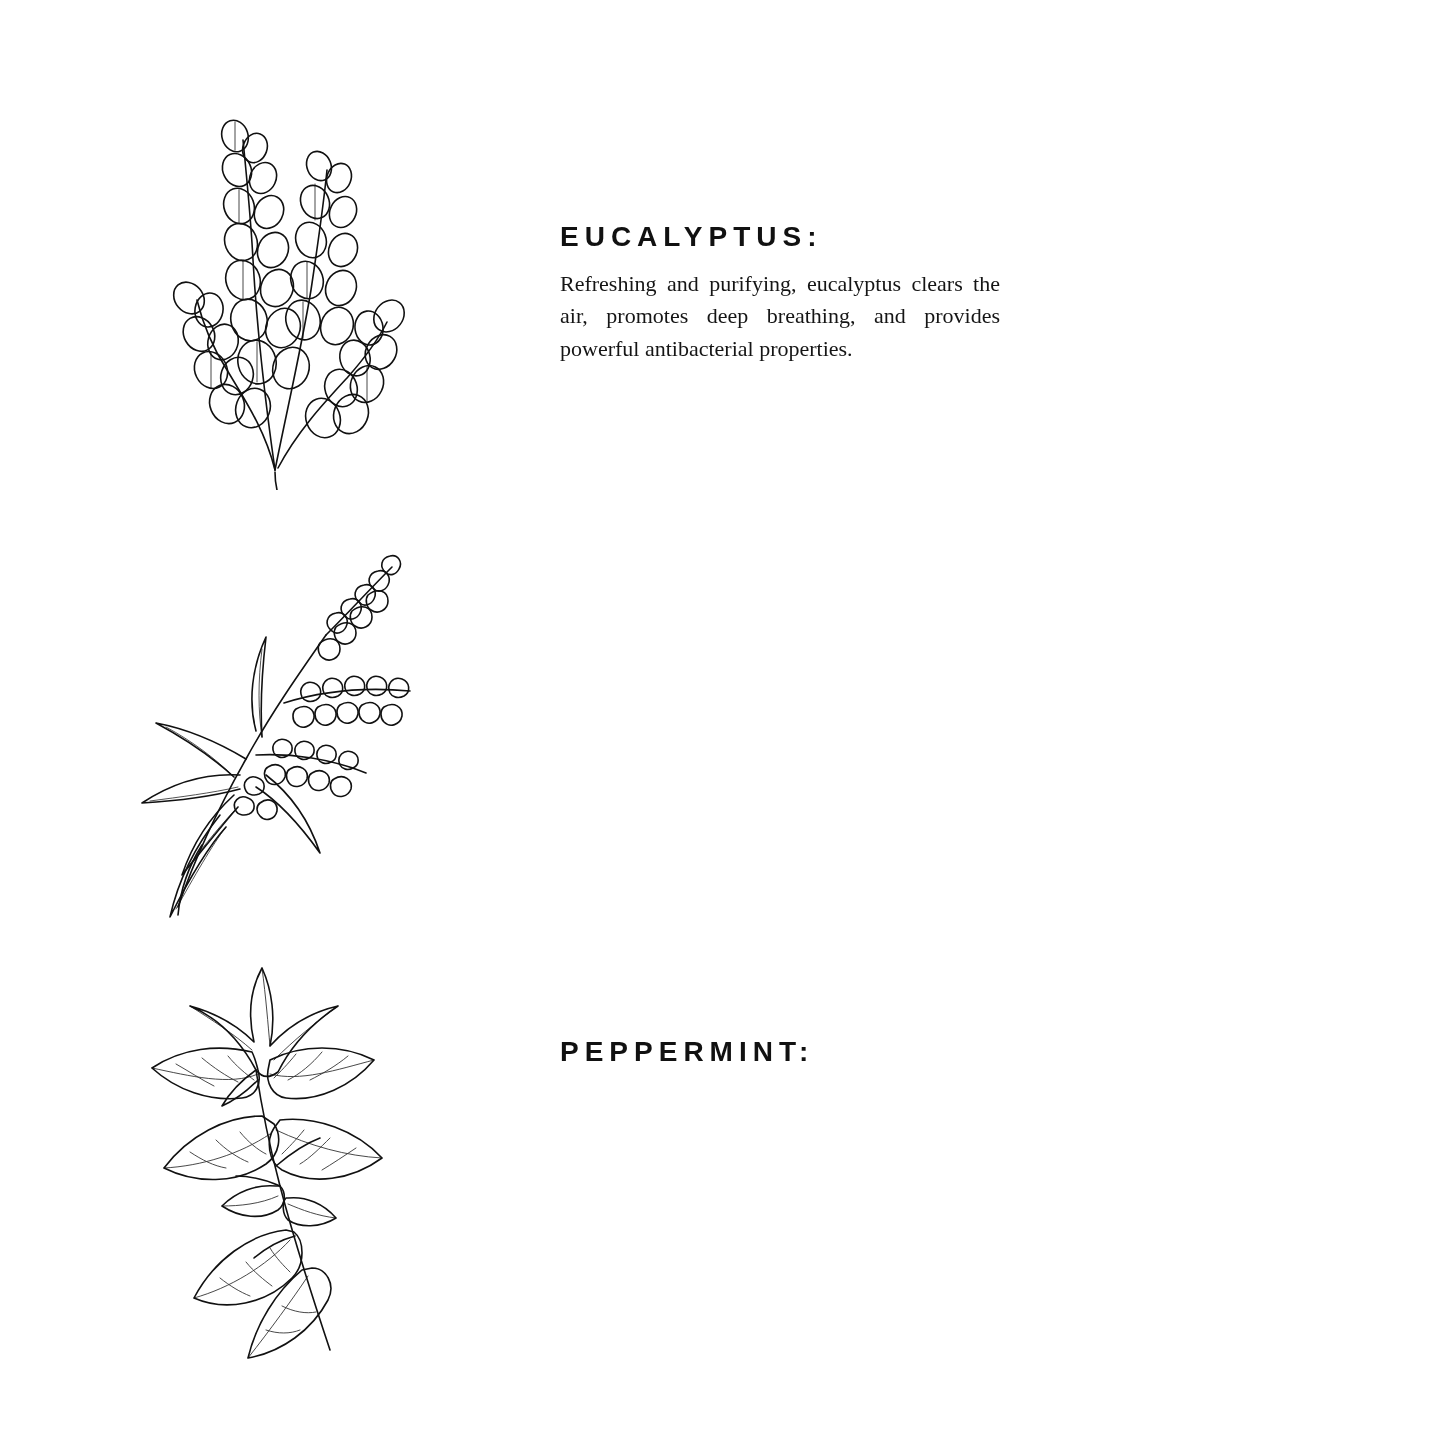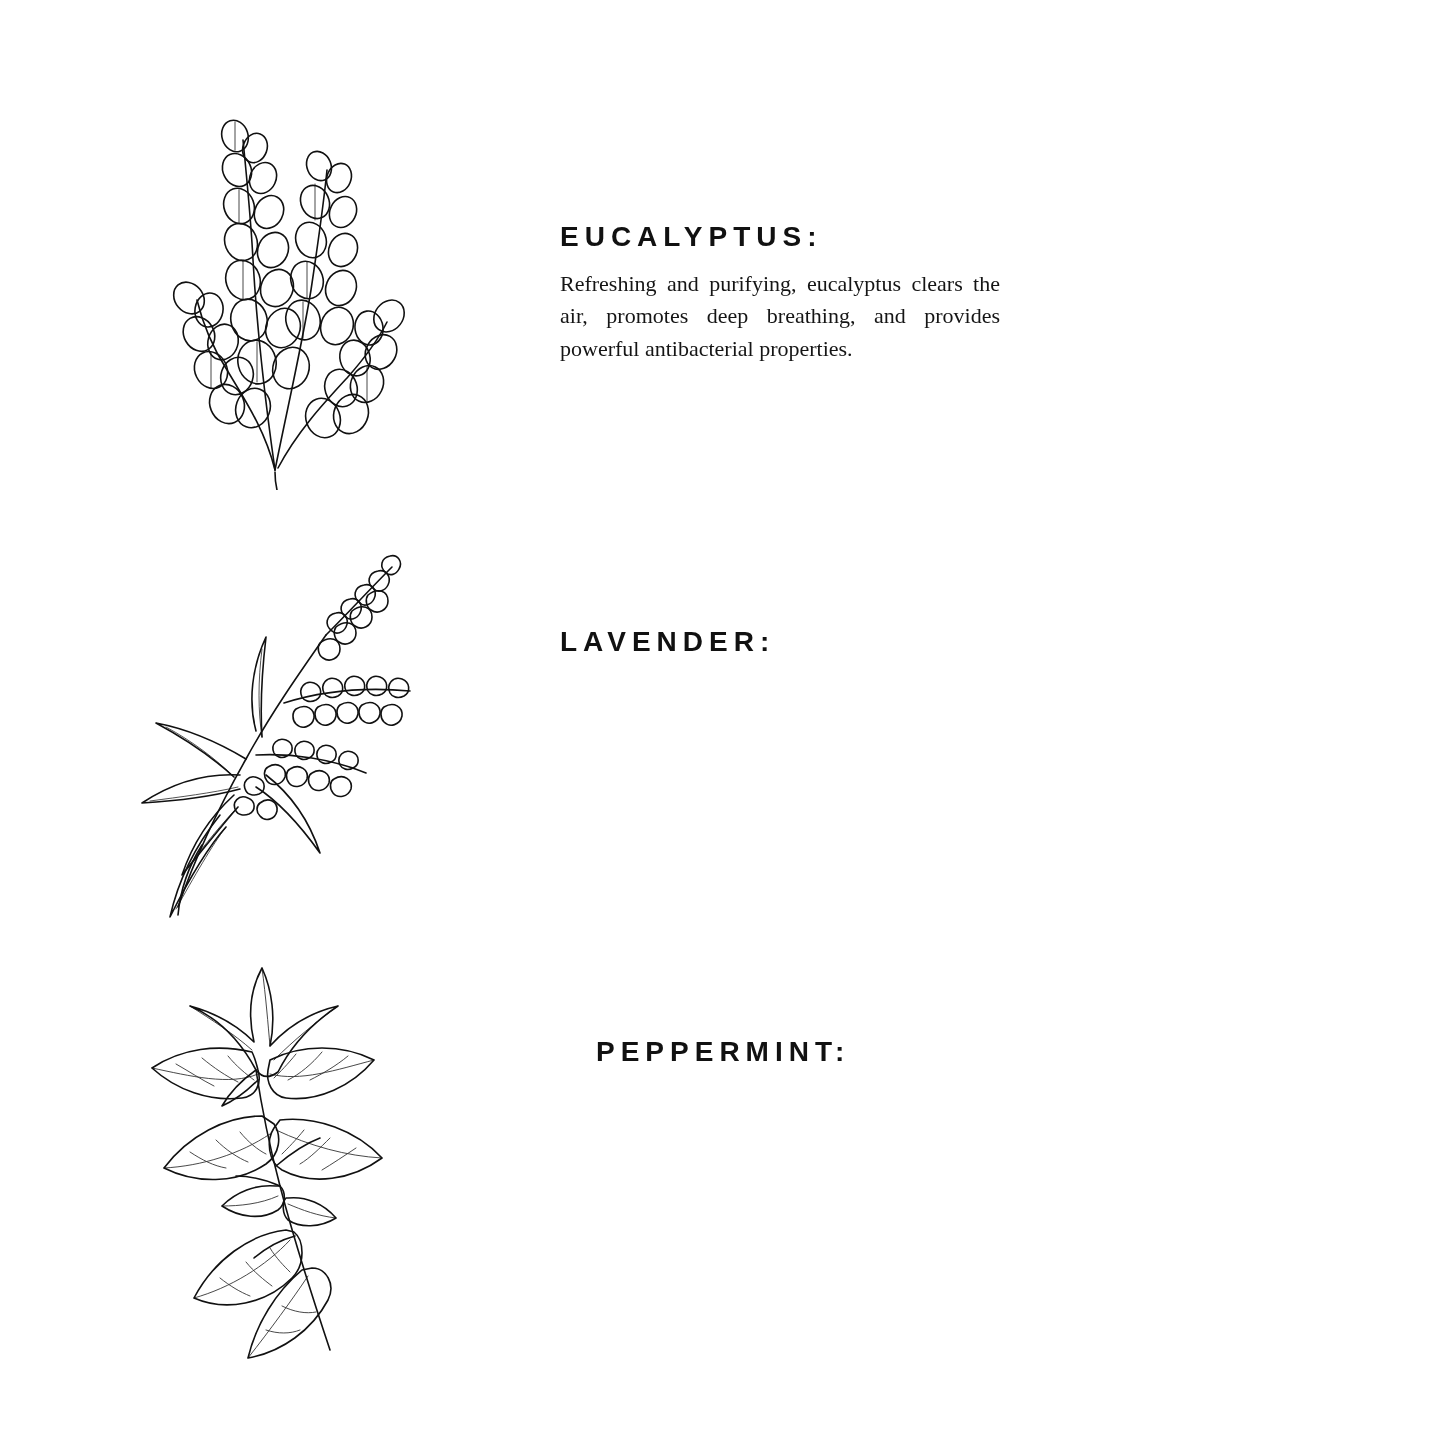--- a/index.html
+++ b/index.html
@@ -23,21 +23,21 @@
   .entry {
     position: absolute;
     left: 0;
     width: 1150px;
     display: flex;
     flex-direction: row;
     align-items: flex-start;
   }
   .entry-1 { top: 60px;  height: 460px; }
   .entry-2 { top: 505px; height: 430px; }
-  .entry-3 { top: 930px; height: 440px; gap: 36px; }
+  .entry-3 { top: 930px; height: 440px; }
 
   .illustration {
     width: 560px;
     flex: 0 0 560px;
     display: flex;
     align-items: flex-start;
     justify-content: center;
     padding-top: 10px;
     box-sizing: border-box;
   }
@@ -226,21 +226,20 @@
             <path d="M96 212 C122 226 146 244 164 262"></path>
             <path d="M80 286 C110 282 142 278 168 272"></path>
             <path d="M118 352 C136 328 154 306 168 292"></path>
             <path d="M106 394 C124 362 142 330 156 312"></path>
             <path d="M192 134 C188 166 188 196 192 222"></path>
           </g>
         </g>
       </svg>
     </div>
     <div class="text-col">
-      <h2 class="herb-title">LAVENDER:</h2>
     </div>
   </div>
 
   <div class="entry entry-3">
     <div class="illustration">
       <svg width="380" height="420" viewBox="0 0 380 420">
         <g fill="none" stroke="#111111" stroke-width="1.6" stroke-linecap="round" stroke-linejoin="round">
 
           <path d="M240 410 C222 356 204 300 190 246 C180 208 172 170 166 130"></path>
           <path d="M190 246 C176 240 160 236 146 236"></path>

